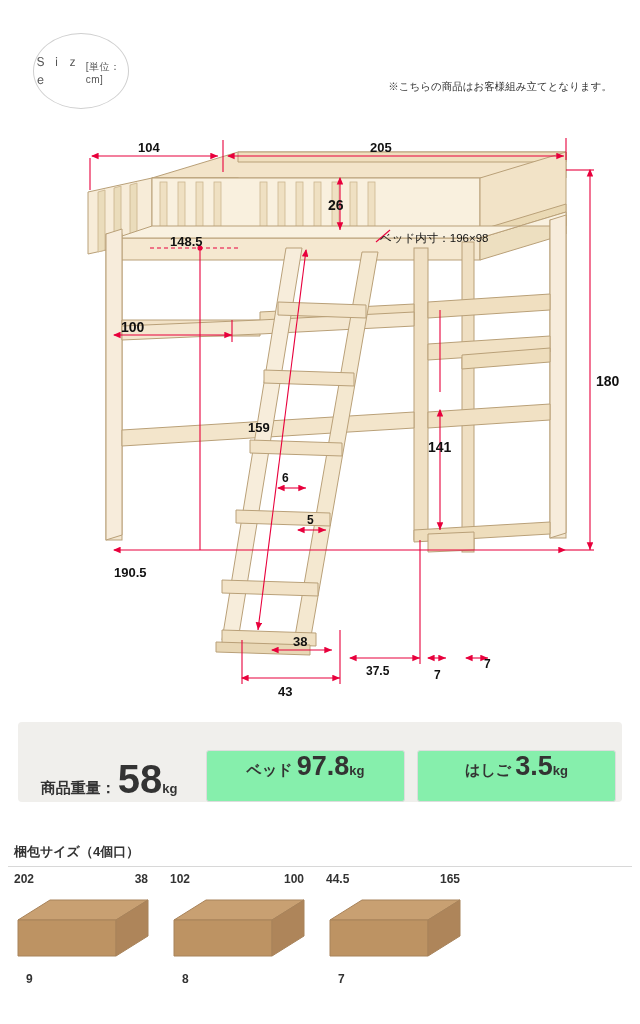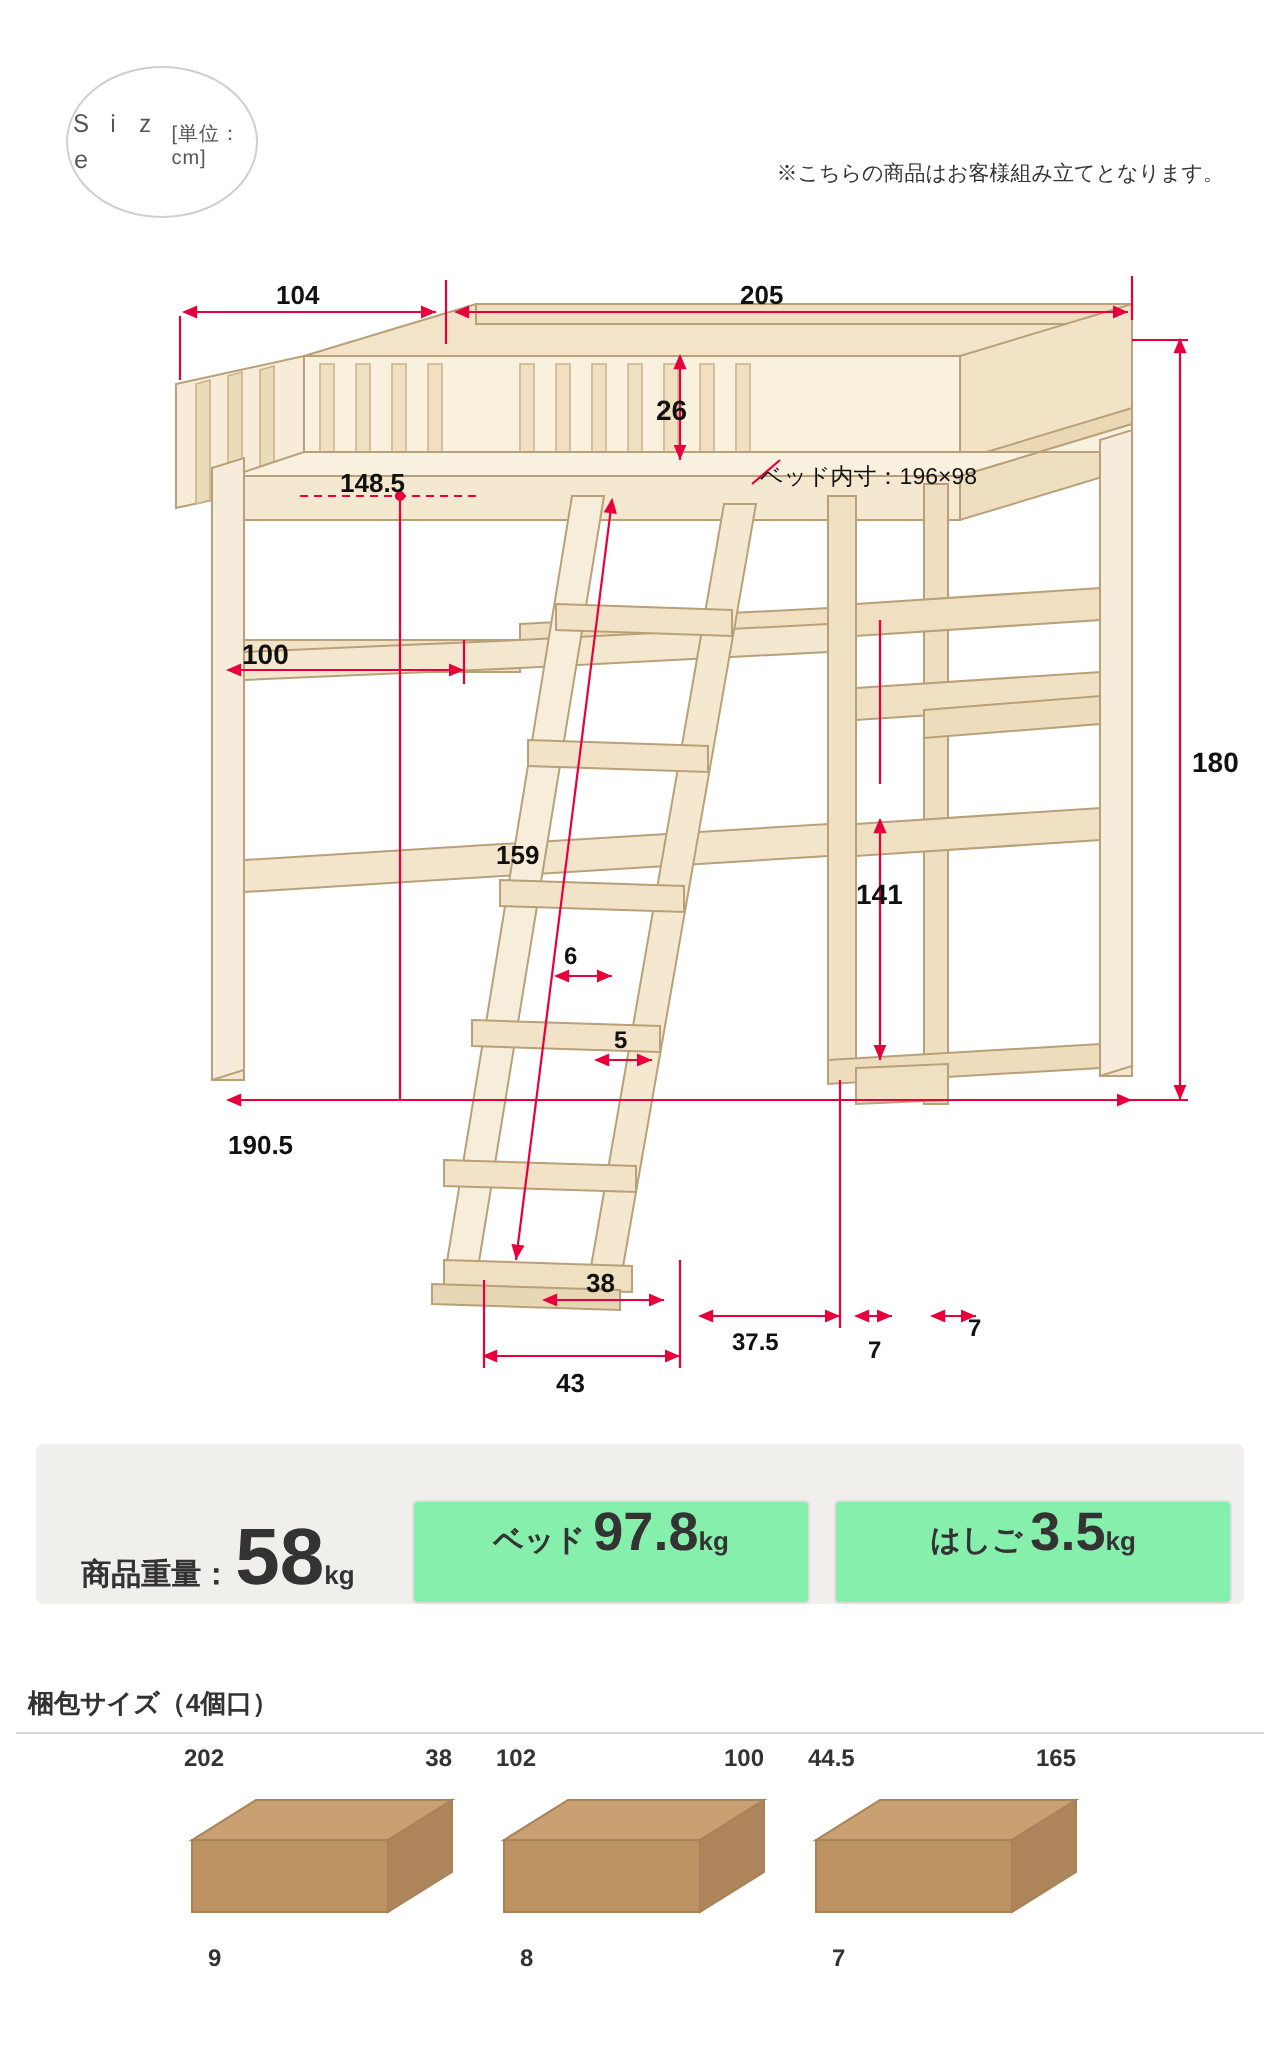--- a/index.html
+++ b/index.html
@@ -63,21 +63,20 @@
     position: absolute; left: 14px; top: 843px;
     font-size: 13px; font-weight: bold; color: #333;
   }
   .pack-rule {
     position: absolute; left: 8px; top: 866px; width: 624px;
     border-top: 1px solid #d8d8d8;
   }
   .pack-row {
     position: absolute; left: 8px; top: 872px; width: 624px; height: 120px;
     display: flex;
-    justify-content: center;
   }
   .pack-item { position: relative; width: 156px; height: 118px; }
   .pack-item svg { position: absolute; left: 0; top: 18px; }
   .pk-dim { position: absolute; font-size: 12px; font-weight: bold; color: #333; }
   .pk-w { left: 6px; top: 0px; }
   .pk-d { right: 16px; top: 0px; }
   .pk-h { left: 18px; bottom: 4px; }
   .pk-kg {
     position: absolute; left: 0; right: 0; top: 38px;
     text-align: center; font-size: 12px; font-weight: bold; color: #333;

